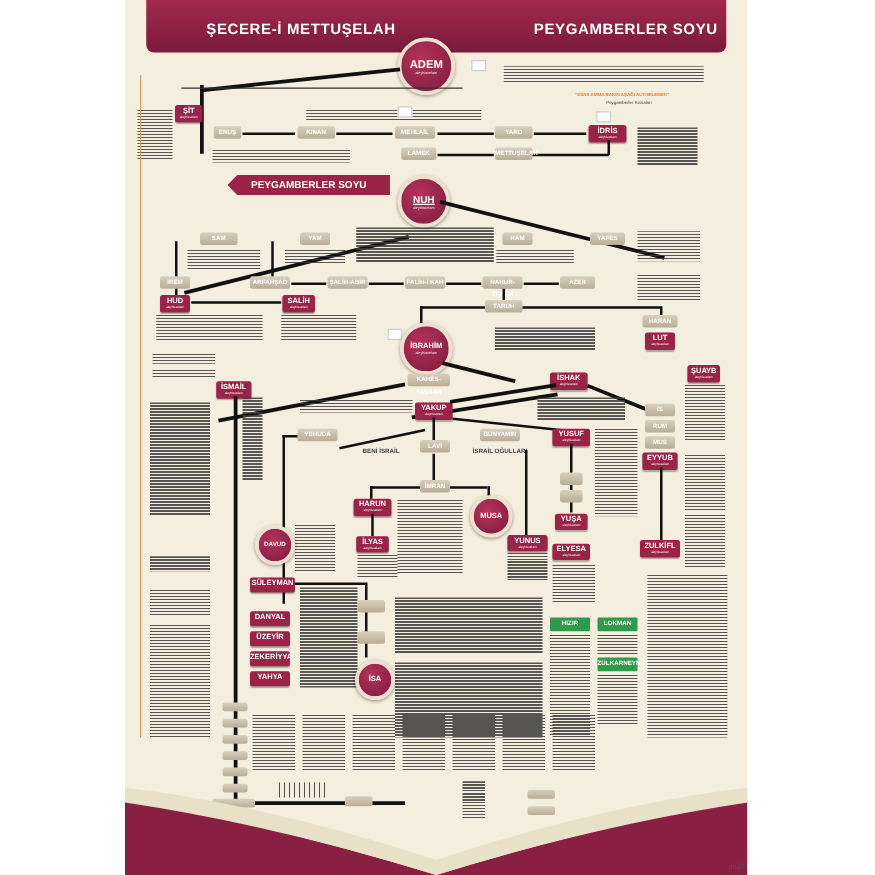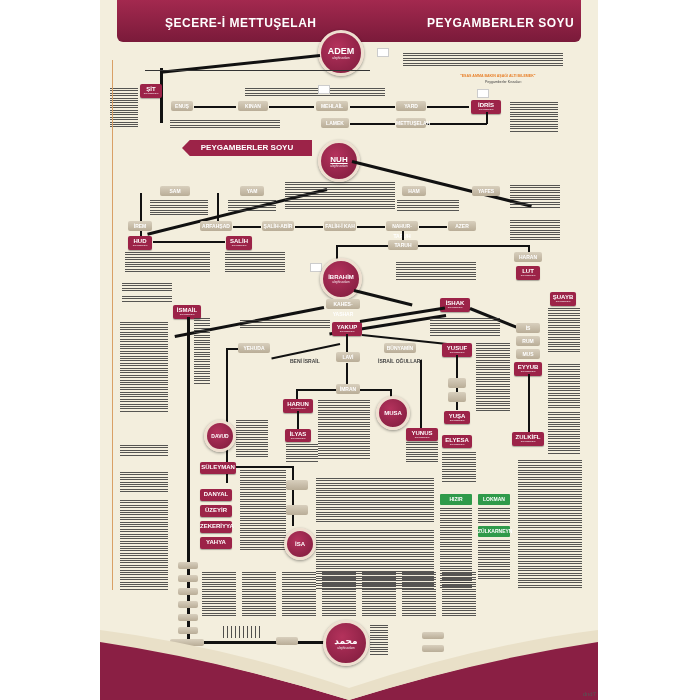--- a/index.html
+++ b/index.html
@@ -241,22 +241,18 @@
   <div class="gray" style="left:70px;top:639px;width:34px;height:7px;line-height:7px;"></div>
   <div class="line" style="left:104px;top:641px;width:120px;height:3px;"></div>
   <div class="gray" style="left:176px;top:637px;width:22px;height:8px;line-height:8px;"></div>
   <div class="txt" style="left:123px;top:626px;width:40px;height:12px;background:repeating-linear-gradient(90deg,#333 0 1px,transparent 1px 4px);"></div>
 
   <svg class="bottom" viewBox="0 0 498 100" preserveAspectRatio="none">
     <path d="M0 40 Q120 60 249 100 Q378 60 498 40 L498 100 L0 100 Z" fill="#8a1f44"></path>
     <path d="M0 30 Q120 45 249 88 Q378 45 498 30 L498 42 Q378 60 249 100 Q120 60 0 42 Z" fill="#e9e0c8"></path>
   </svg>
 
-  <div class="circle" style="left:223px;top:620px;width:40px;height:40px;">
-    <span style="font-size:9px;font-family:'DejaVu Sans',sans-serif;">محمد</span>
-    <span class="sub">aleyhisselam</span>
-  </div>
   <div class="txt" style="left:270px;top:625px;width:18px;height:30px;"></div>
   <div class="gray" style="left:322px;top:632px;width:22px;height:7px;line-height:7px;"></div>
   <div class="gray" style="left:322px;top:645px;width:22px;height:7px;line-height:7px;"></div>
 
   <div class="sig">dnd7</div>
 </div>
 
 </body></html>

